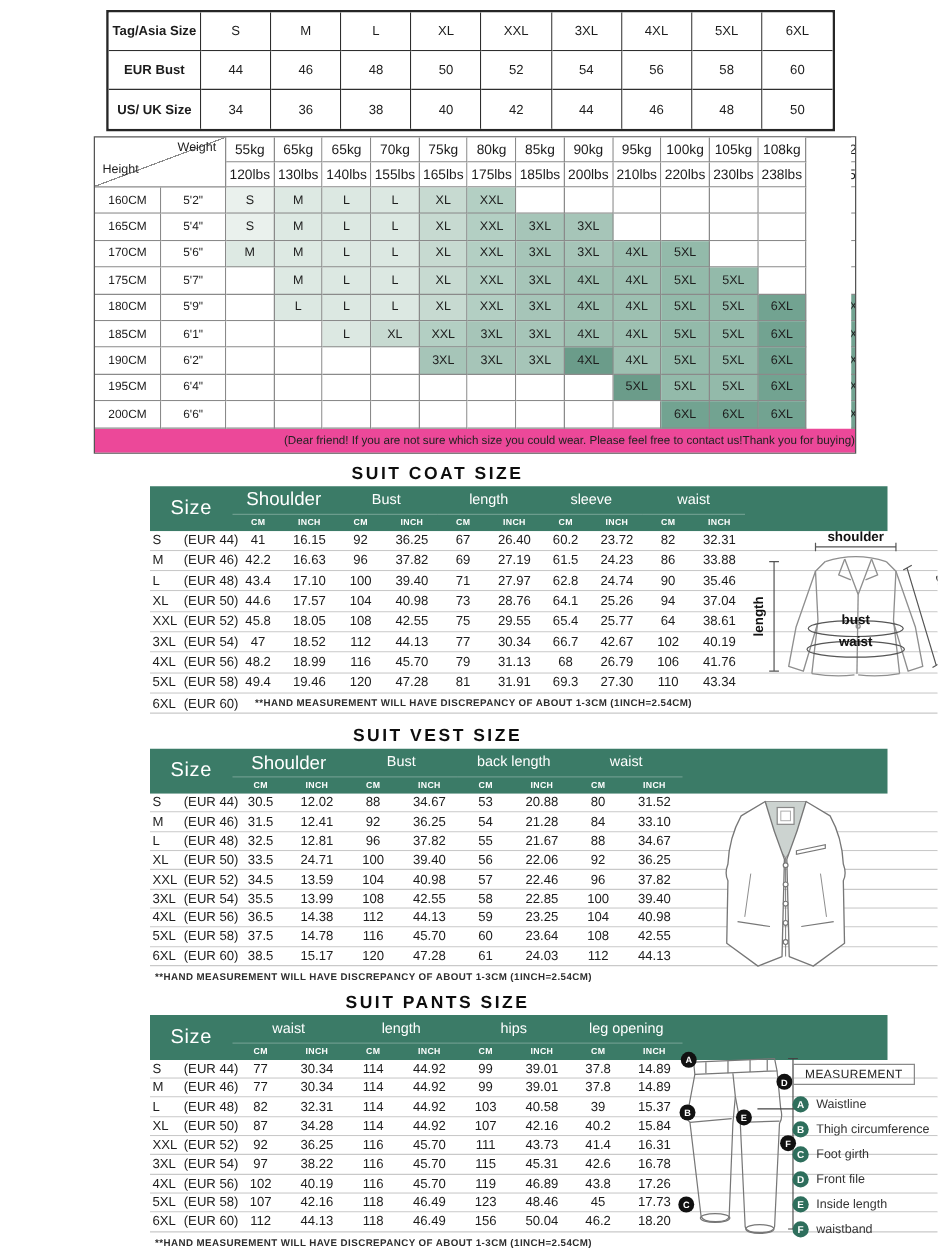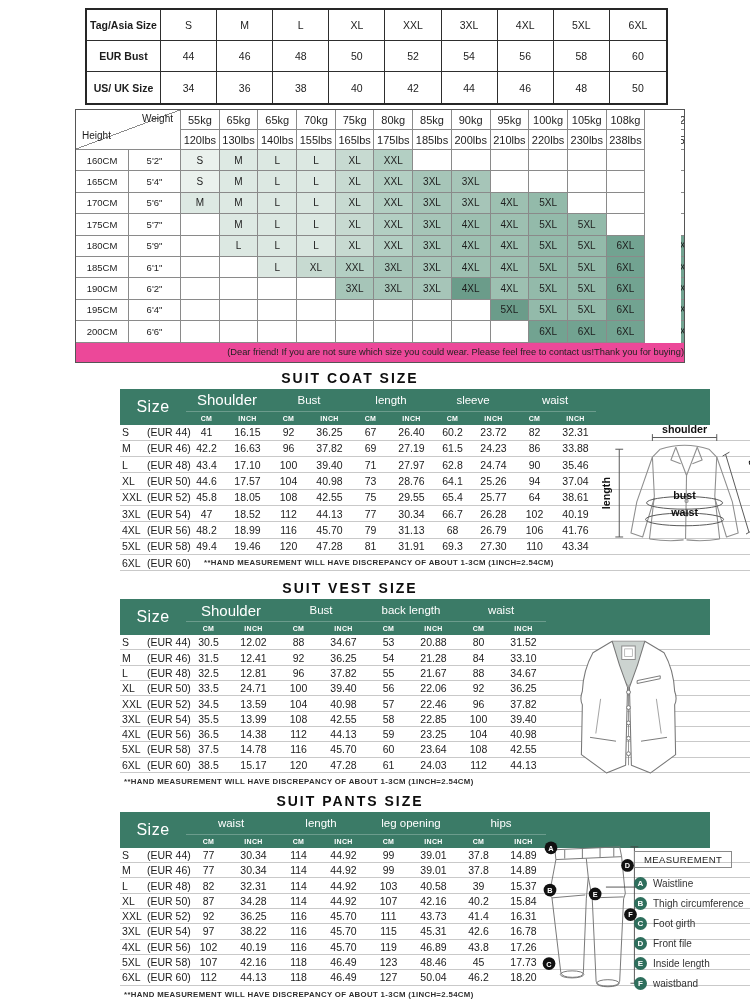--- a/index.html
+++ b/index.html
@@ -435,21 +435,21 @@
             <span class="msz">3XL</span>
             <span class="meur">(EUR 54)</span>
           </div>
           <div class="mval">47</div>
           <div class="mval">18.52</div>
           <div class="mval">112</div>
           <div class="mval">44.13</div>
           <div class="mval">77</div>
           <div class="mval">30.34</div>
           <div class="mval">66.7</div>
-          <div class="mval">26.28</div>
+          <div class="mval">42.67</div>
           <div class="mval">102</div>
           <div class="mval">40.19</div>
         </div>
         <div class="mrow">
           <div class="mlabel">
             <span class="msz">4XL</span>
             <span class="meur">(EUR 56)</span>
           </div>
           <div class="mval">48.2</div>
           <div class="mval">18.99</div>
@@ -721,28 +721,28 @@
             </div>
           </div>
           <div class="mh-group">
             <div class="mh-gname">length</div>
             <div class="mh-units">
               <span class="mh-unit">CM</span>
               <span class="mh-unit">INCH</span>
             </div>
           </div>
           <div class="mh-group">
+            <div class="mh-gname">hips</div>
+            <div class="mh-units">
+              <span class="mh-unit">CM</span>
+              <span class="mh-unit">INCH</span>
+            </div>
+          </div>
+          <div class="mh-group">
             <div class="mh-gname">leg opening</div>
-            <div class="mh-units">
-              <span class="mh-unit">CM</span>
-              <span class="mh-unit">INCH</span>
-            </div>
-          </div>
-          <div class="mh-group">
-            <div class="mh-gname">hips</div>
             <div class="mh-units">
               <span class="mh-unit">CM</span>
               <span class="mh-unit">INCH</span>
             </div>
           </div>
           <div class="mh-fill"></div>
         </div>
         <div class="mrow">
           <div class="mlabel">
             <span class="msz">S</span>
@@ -857,21 +857,21 @@
         </div>
         <div class="mrow">
           <div class="mlabel">
             <span class="msz">6XL</span>
             <span class="meur">(EUR 60)</span>
           </div>
           <div class="mval">112</div>
           <div class="mval">44.13</div>
           <div class="mval">118</div>
           <div class="mval">46.49</div>
-          <div class="mval">127</div>
+          <div class="mval">156</div>
           <div class="mval">50.04</div>
           <div class="mval">46.2</div>
           <div class="mval">18.20</div>
         </div>
         <div class="mnote below">**HAND MEASUREMENT WILL HAVE DISCREPANCY OF ABOUT 1-3CM (1INCH=2.54CM)</div>
       </div>
 
     <div class="diagram">
       <svg viewBox="0 0 125 160" width="125" height="157">
         <g stroke="#777" stroke-width="1" fill="none" stroke-linejoin="round">

